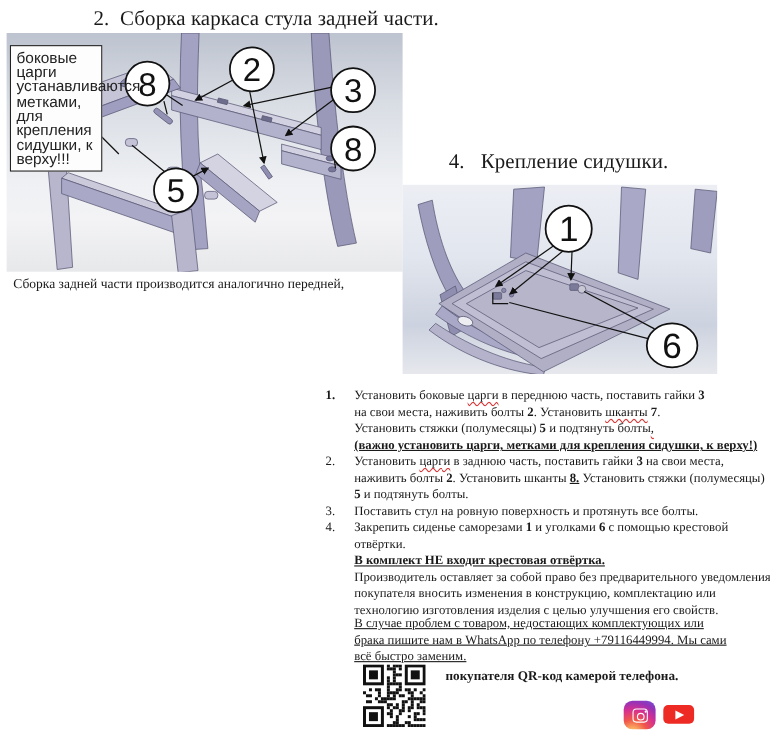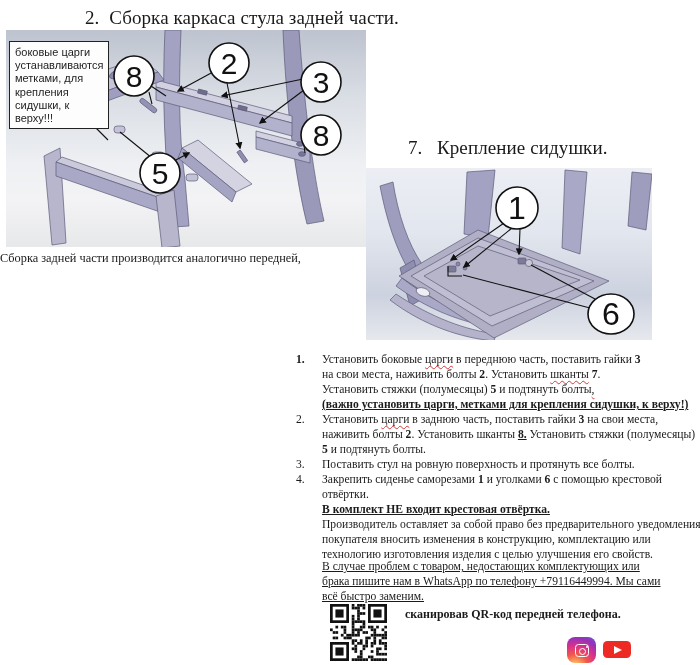--- a/index.html
+++ b/index.html
@@ -6,26 +6,26 @@
   body{width:700px;height:665px;position:relative;background:#ffffff;
        font-family:"Liberation Serif", serif;color:#1a1a1a;overflow:hidden;}
   .abs{position:absolute;}
   .heading{font-size:19px;white-space:pre;letter-spacing:.1px;}
   
   .diagram1{left:6px;top:30px;width:360px;height:217px;
     background:linear-gradient(180deg,#bdc3cf 0%,#d9dde4 30%,#eef0f3 62%,#f3f3f5 78%,#e7e8ea 100%);}
   .diagram2{left:366px;top:168px;width:286px;height:172px;
     background:linear-gradient(180deg,#eceef4 0%,#e2e6ee 38%,#ccd2df 74%,#e6e8ed 100%);}
   .diagram1 svg,.diagram2 svg{position:absolute;left:0;top:0;}
-  .note-box{left:3px;top:11px;width:100px;box-sizing:border-box;border:1.3px solid #222;
+  .note-box{left:3px;top:11px;width:84px;box-sizing:border-box;border:1.3px solid #222;
     background:#fdfdfe;padding:4px 4px 3px 5px;font-family:"Liberation Sans",sans-serif;
-    font-size:11px;line-height:13.2px;color:#222;}
+    font-size:14px;line-height:13.2px;color:#222;}
   .callout-num{font-family:"Liberation Sans",sans-serif;}
   
-  .caption{left:0;top:250px;width:300px;text-align:center;font-size:12.3px;line-height:16.2px;white-space:nowrap;}
+  .caption{left:12px;top:250px;width:300px;text-align:center;font-size:12.3px;line-height:16.2px;white-space:nowrap;}
   
   .list{left:296px;top:352px;width:402px;font-size:11.6px;line-height:15px;}
   .item{display:flex;align-items:flex-start;}
   .marker{flex:0 0 26px;width:26px;}
   .content{white-space:nowrap;}
   .r-b{font-weight:bold;}
   .r-bu{font-weight:bold;text-decoration:underline;text-decoration-thickness:1px;text-align:right;}
   .r-sq{text-decoration:underline;text-decoration-style:wavy;text-decoration-color:#d43a3a;
         text-decoration-thickness:1px;text-underline-offset:2px;margin-top:28px;}
   .contact{left:322px;top:559px;font-weight:normal;text-decoration:underline;
@@ -127,21 +127,21 @@
       </g>
     </g>
   </svg>
   <div class="abs note-box">боковые царги устанавливаются метками, для крепления сидушки, к верху!!!</div>
 </div>
 
 <div class="abs caption">
   <div>Сборка задней части производится аналогично передней,</div>
 </div>
 
-<div class="abs heading" style="left:408px;top:137px;">7.   Крепление сидушки.</div>
+<div class="abs heading" style="left:408px;top:137px;">4.   Крепление сидушки.</div>
 
 <div class="abs diagram2">
   <svg width="286" height="172" viewBox="0 0 286 172">
     <defs>
       <marker id="ar2" viewBox="0 0 10 10" refX="8" refY="5" markerWidth="6.5" markerHeight="6.5" orient="auto-start-reverse">
         <path d="M0,0L10,5L0,10z" fill="#111"></path>
       </marker>
     </defs>
     <g stroke="#5c5b78" stroke-width="0.7" stroke-linejoin="round">
 
@@ -340,21 +340,21 @@
       <rect x="5.4" y="5.4" width="8.100000000000001" height="8.100000000000001" fill="#111"></rect>
       <rect x="37.800000000000004" y="0" width="18.900000000000002" height="18.900000000000002" fill="#111"></rect>
       <rect x="40.5" y="2.7" width="13.5" height="13.5" fill="#fff"></rect>
       <rect x="43.2" y="5.4" width="8.100000000000001" height="8.100000000000001" fill="#111"></rect>
       <rect x="0" y="37.800000000000004" width="18.900000000000002" height="18.900000000000002" fill="#111"></rect>
       <rect x="2.7" y="40.5" width="13.5" height="13.5" fill="#fff"></rect>
       <rect x="5.4" y="43.2" width="8.100000000000001" height="8.100000000000001" fill="#111"></rect>
     </svg>
 </div>
 <div class="abs qr-text">
-  <div>сканировав QR-код передней телефона.</div>
+  <div>покупателя QR-код камерой телефона.</div>
 </div>
 <div class="abs insta">
   <div class="cam"></div>
   <div class="lens"></div>
   <div class="dot"></div>
 </div>
 <div class="abs yt">
   <div class="tri"></div>
 </div>
 

